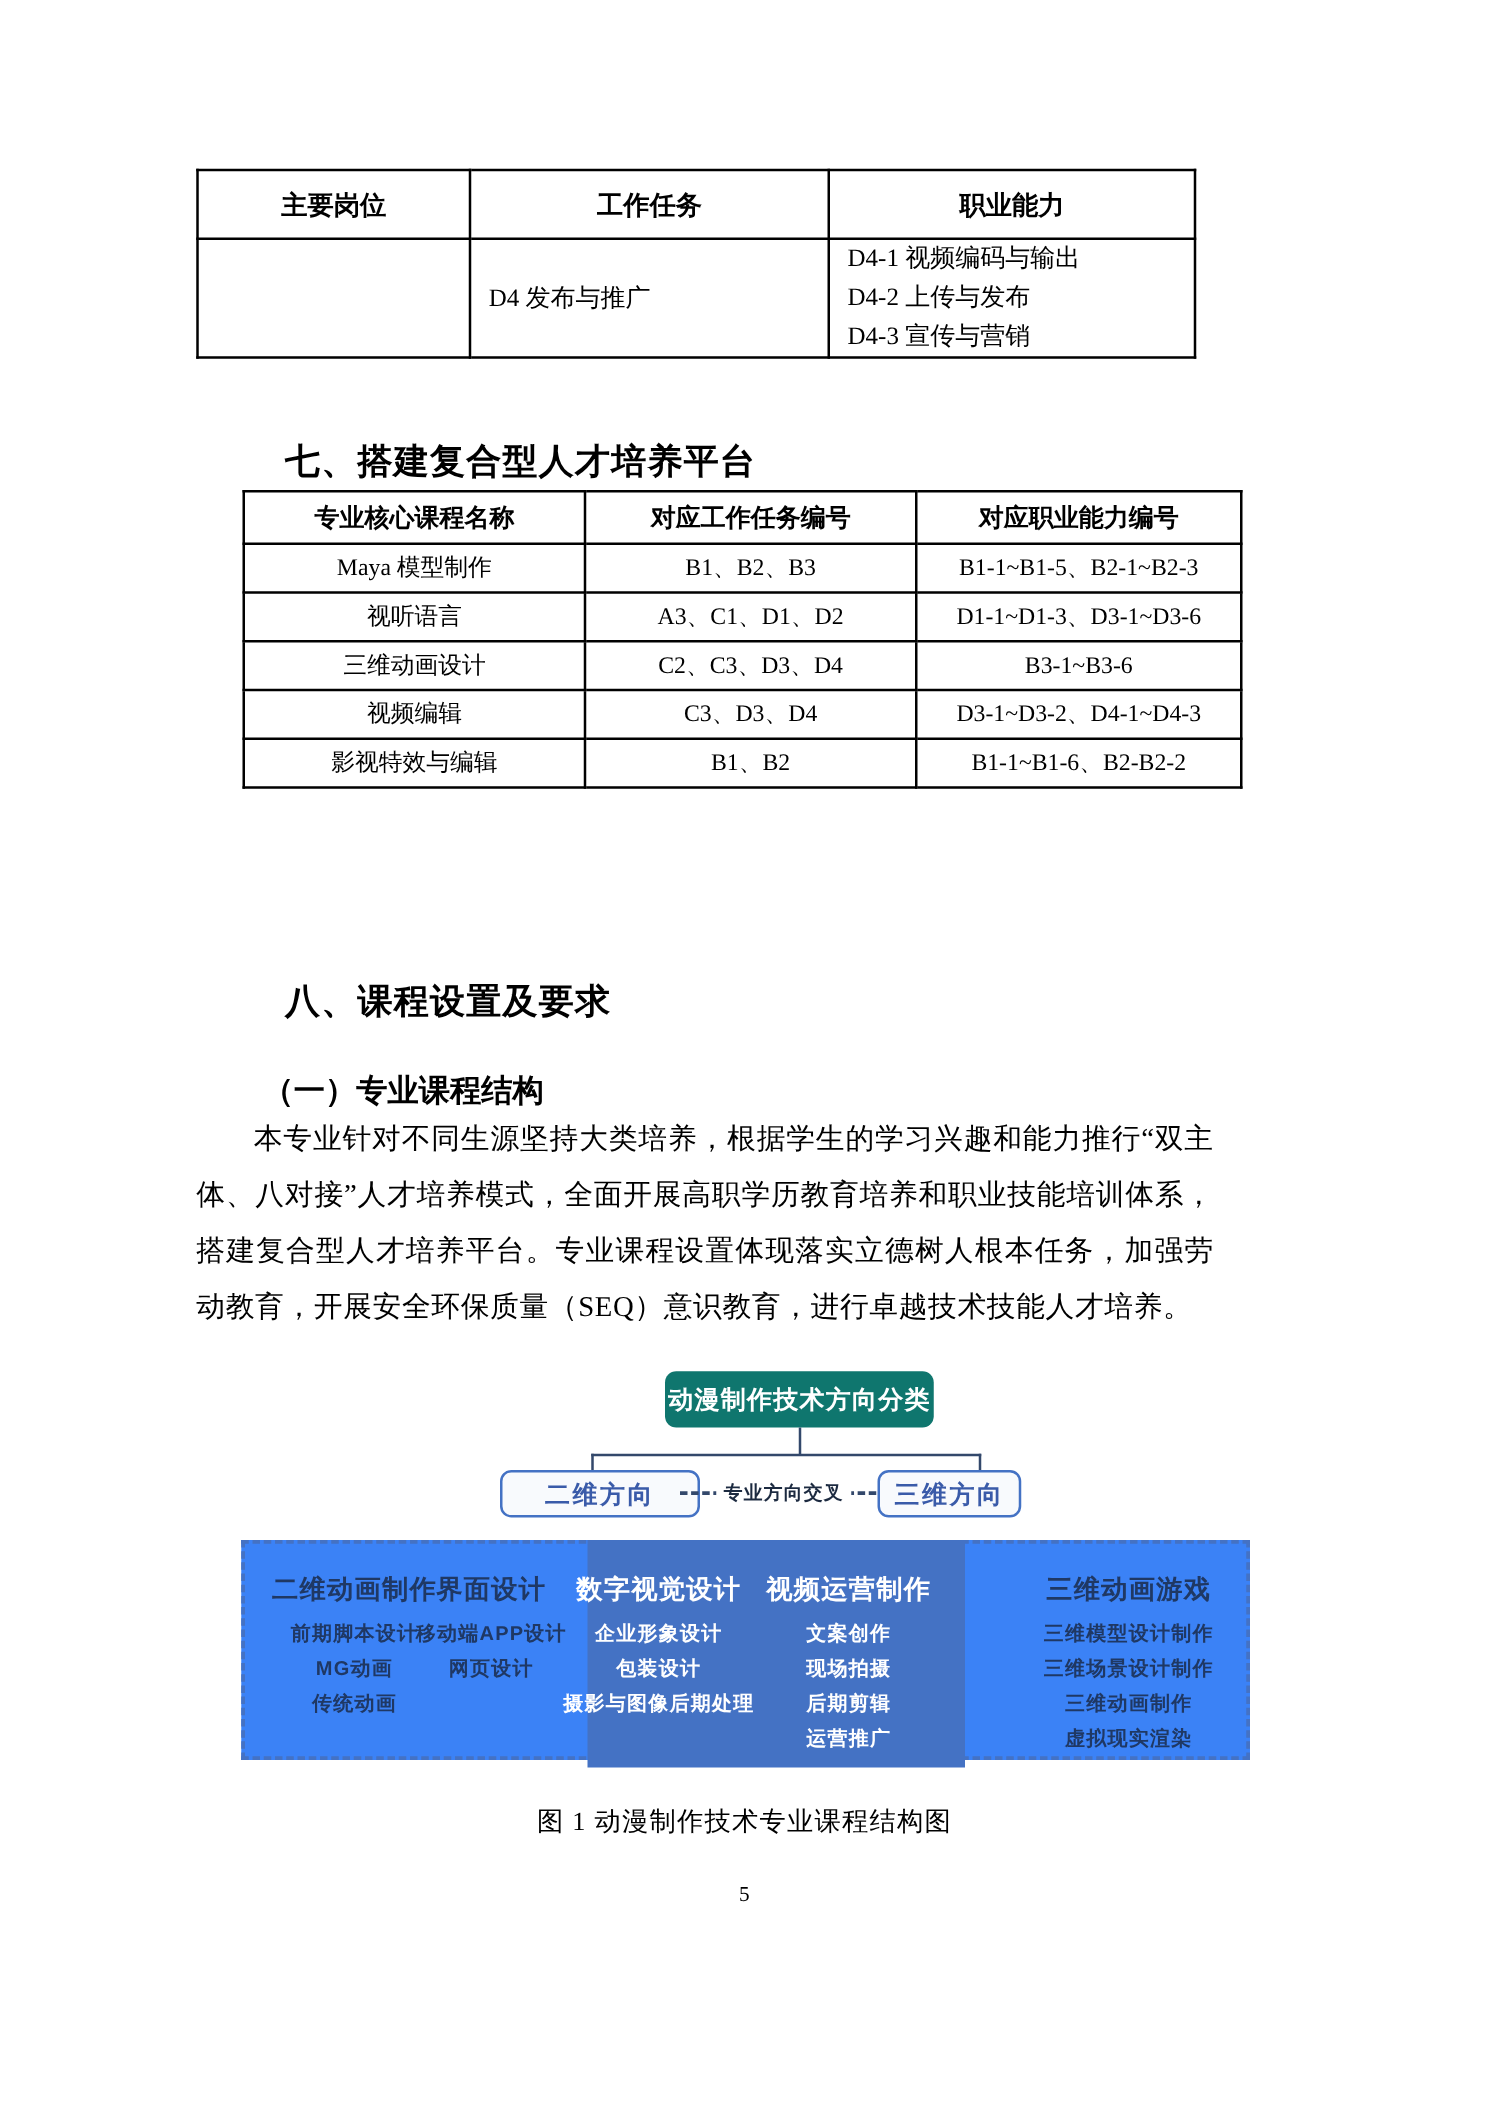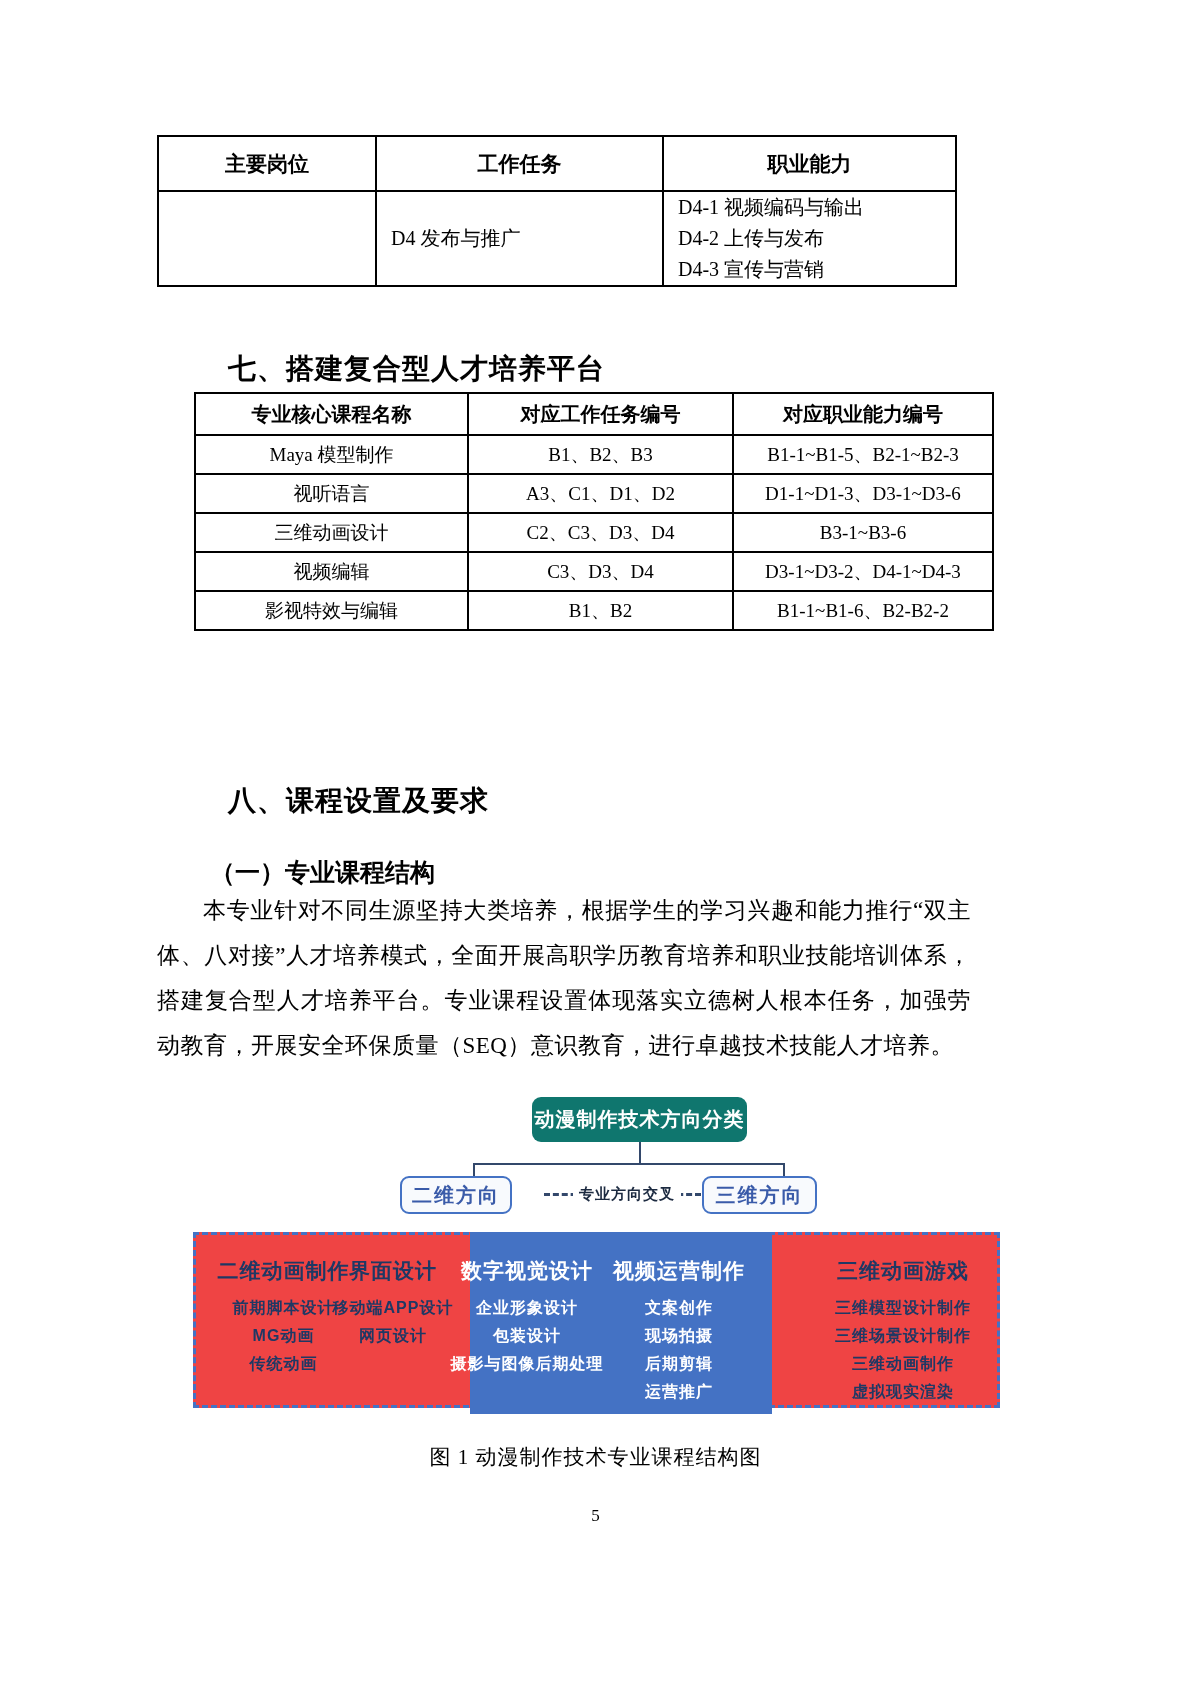--- a/index.html
+++ b/index.html
@@ -56,36 +56,36 @@
   #bracket-h   { left:473px; top:1163px; width:312px; height:2px; }
   #bracket-l   { left:473px; top:1163px; width:2px;  height:14px; }
   #bracket-r   { left:783px; top:1163px; width:2px;  height:14px; }
 
   .branch-box {
     position:absolute; top:1176px; height:38px; background:#f8fafd;
     border:2px solid #4472c4; border-radius:9px; color:#3a5ba9;
     font-family:"Liberation Sans", sans-serif; font-weight:bold; font-size:20px;
     display:flex; align-items:center; justify-content:center; letter-spacing:2px;
   }
-  #branch-left  { left:400px; width:112px; }
+  #branch-left  { left:400px; width:160px; }
   #branch-right { left:702px; width:115px; }
 
   #cross-line {
     position:absolute; left:544px; top:1193px; width:157px; height:0;
     border-top:3px dashed #33486b;
   }
   #cross-label {
     position:absolute; left:573px; top:1185px; background:#ffffff; padding:0 6px;
     font-family:"Liberation Sans", sans-serif; font-weight:bold; font-size:15px;
     color:#1c2a40; letter-spacing:1px;
   }
 
   #dg-container {
     position:absolute; left:193px; top:1232px; width:807px; height:176px;
-    background:#ef4444; border:3px dashed #4472c4;
+    background:#3b82f6; border:3px dashed #4472c4;
   }
   #blue-band {
     position:absolute; left:274px; top:-3px; width:302px; height:182px;
     background:#4472c4;
   }
   .dg-group {
     position:absolute; text-align:center;
     font-family:"Liberation Sans", sans-serif; font-weight:bold;
   }
   .dg-title { font-size:21px; letter-spacing:1px; color:#1f3864; margin-bottom:9px; }

